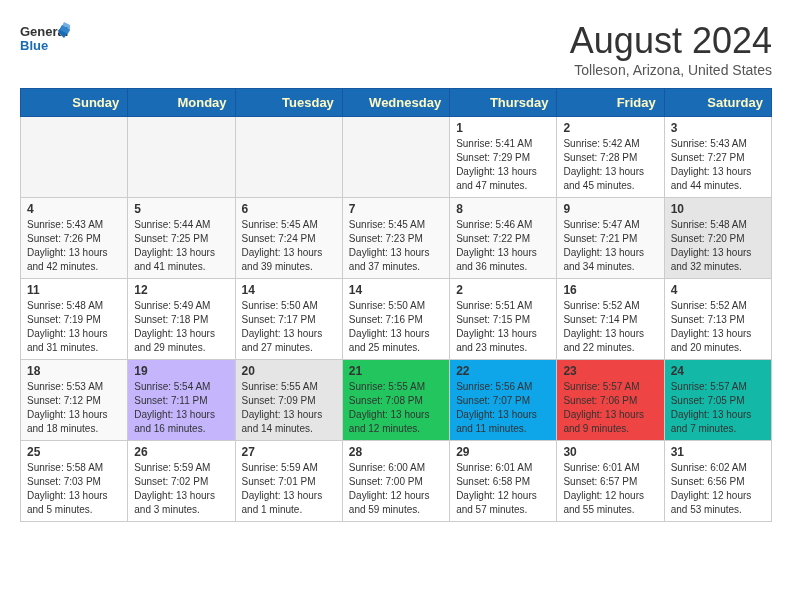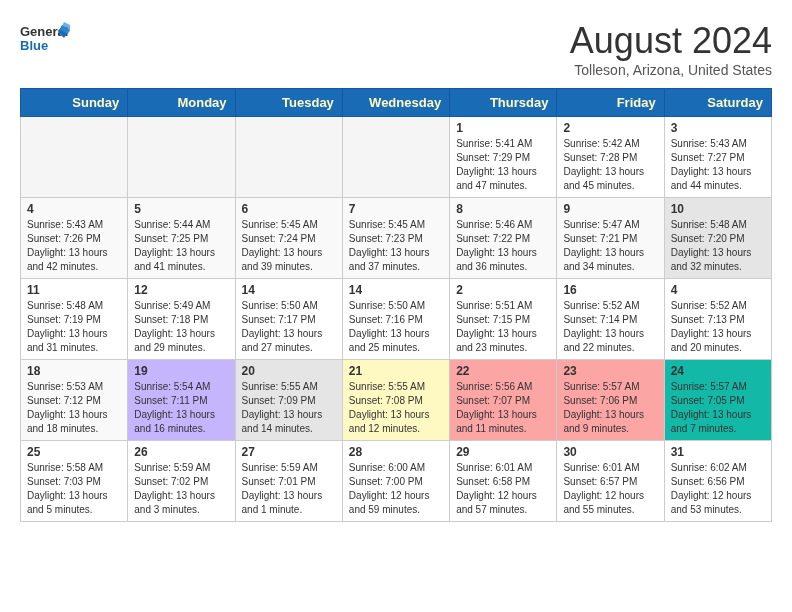--- a/index.html
+++ b/index.html
@@ -193,29 +193,29 @@
           <div class="day-info">Sunrise: 5:53 AM<br>Sunset: 7:12 PM<br>Daylight: 13 hours<br>and 18 minutes.</div>
         </td>
         <td style="background: #c4b5fd;">
           <span class="day-number">19</span>
           <div class="day-info">Sunrise: 5:54 AM<br>Sunset: 7:11 PM<br>Daylight: 13 hours<br>and 16 minutes.</div>
         </td>
         <td style="background: #e5e5e5;">
           <span class="day-number">20</span>
           <div class="day-info">Sunrise: 5:55 AM<br>Sunset: 7:09 PM<br>Daylight: 13 hours<br>and 14 minutes.</div>
         </td>
-        <td style="background: #fef9c3; margin-top: 48px;">
+        <td style="background: #22c55e; margin-top: 48px;">
           <span class="day-number">21</span>
           <div class="day-info">Sunrise: 5:55 AM<br>Sunset: 7:08 PM<br>Daylight: 13 hours<br>and 12 minutes.</div>
         </td>
-        <td style="background: #fca5a5;">
+        <td style="background: #0ea5e9;">
           <span class="day-number">22</span>
           <div class="day-info">Sunrise: 5:56 AM<br>Sunset: 7:07 PM<br>Daylight: 13 hours<br>and 11 minutes.</div>
         </td>
-        <td style="background: #fca5a5; margin-top: 28px;">
+        <td style="background: #ef4444; margin-top: 28px;">
           <span class="day-number">23</span>
           <div class="day-info">Sunrise: 5:57 AM<br>Sunset: 7:06 PM<br>Daylight: 13 hours<br>and 9 minutes.</div>
         </td>
         <td style="background: #14b8a6;">
           <span class="day-number">24</span>
           <div class="day-info">Sunrise: 5:57 AM<br>Sunset: 7:05 PM<br>Daylight: 13 hours<br>and 7 minutes.</div>
         </td>
       </tr>
       <tr>
         <td>

